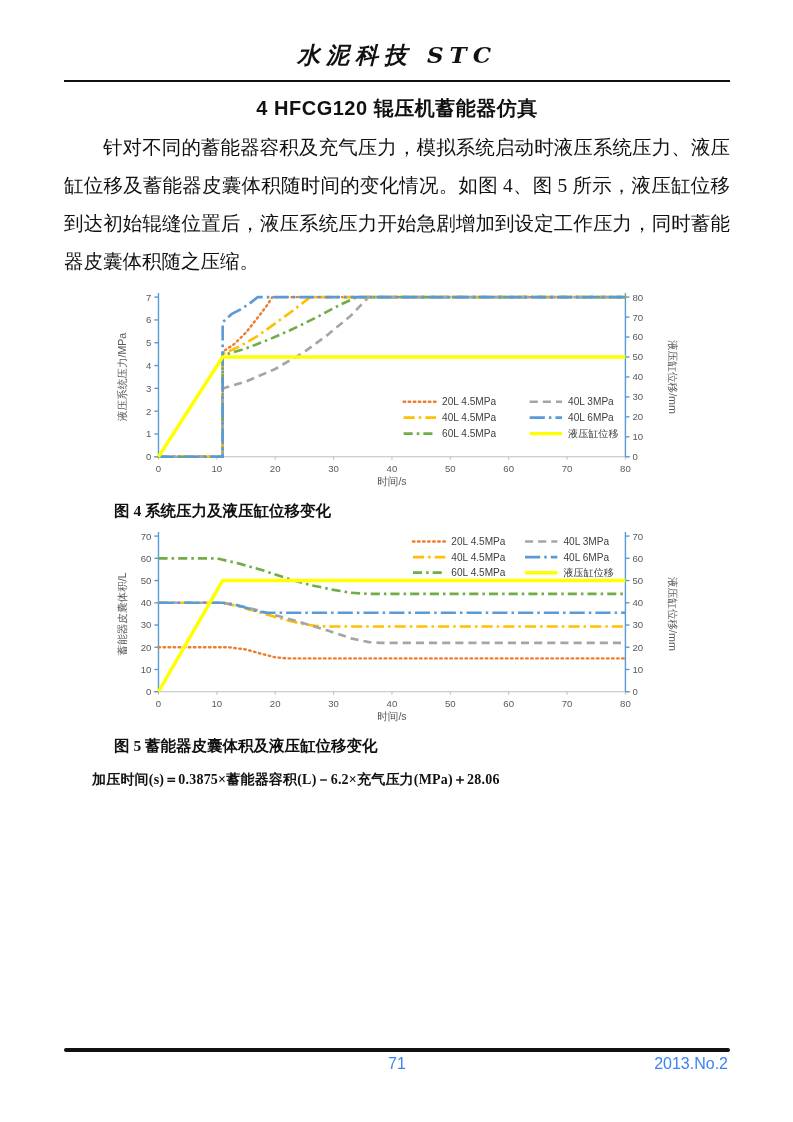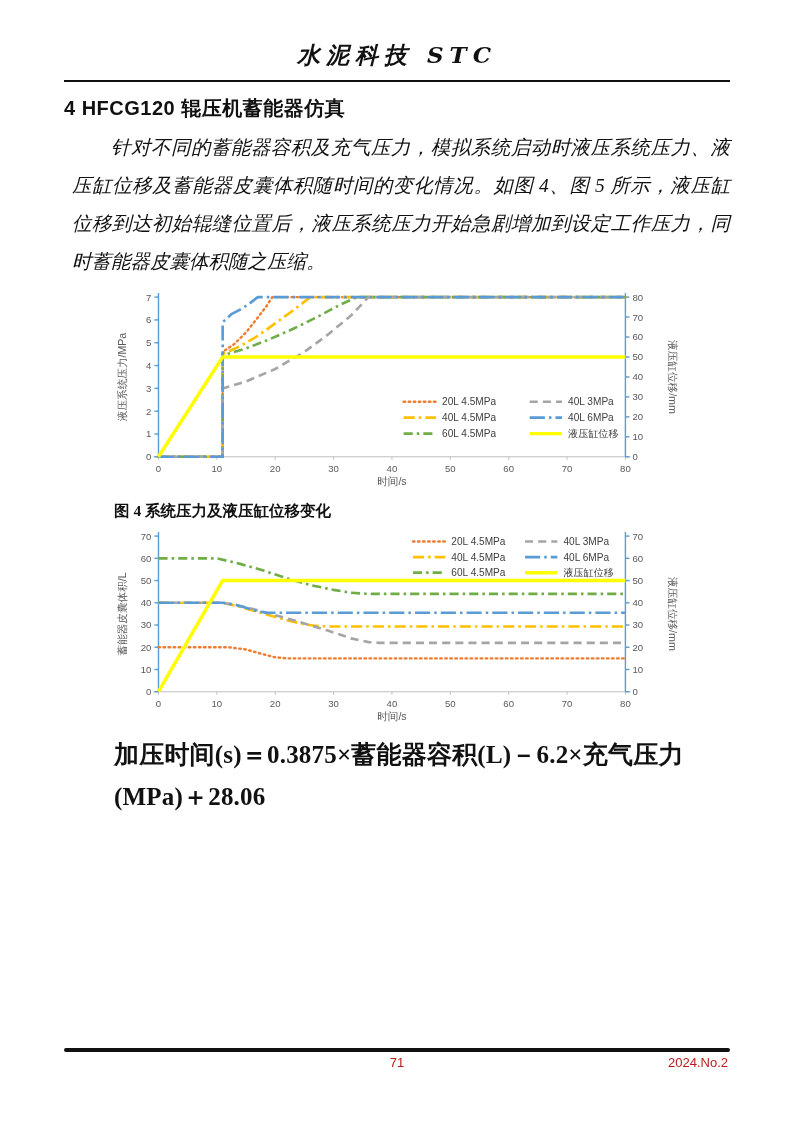--- a/index.html
+++ b/index.html
@@ -8,44 +8,44 @@
     font-family:"Liberation Serif",serif;color:#111;overflow:hidden;
   }
   .page{position:absolute;inset:0;padding:40px 63px 0 64px;box-sizing:border-box;}
   .journal-title{
     text-align:center;font-size:23px;font-weight:600;font-style:italic;
     letter-spacing:6px;font-family:"DejaVu Serif",serif;
   }
   .header-rule{border:none;border-top:2px solid #111;margin:9px 0 0 0;}
   .section-heading{
     font-family:"Liberation Sans",sans-serif;font-weight:bold;font-size:20px;
-    margin:13px 0 4px 0;letter-spacing:.5px;
+    margin:13px 0 4px 0;letter-spacing:.5px;text-align:center;
   }
   .sub-heading{
     font-family:"Liberation Sans",sans-serif;font-weight:bold;font-size:19px;
     margin:11px 0 0 0;
   }
   .para{
-    font-size:19.5px;line-height:38px;text-align:justify;margin:7px 0 0 8px;
-    text-indent:2em;word-break:break-all;font-style:italic;
+    font-size:19.5px;line-height:38px;text-align:justify;margin:7px 0 0 0;
+    text-indent:2em;word-break:break-all;
   }
   .formula{
-    font-size:25px;line-height:42px;font-weight:bold;margin:2px 0 0 0;
+    font-size:14px;line-height:42px;font-weight:bold;margin:2px 0 0 0;
     padding-left:2em;letter-spacing:.2px;
   }
   .figure{width:566px;margin:6px auto 0 auto;}
   .chart{display:block;width:566px;height:auto;}
   .chart text{font-family:"Liberation Sans",sans-serif;}
   .fig-caption{
     font-size:15.5px;font-weight:600;margin-top:3px;line-height:22px;
   }
   .footer{position:absolute;left:64px;right:63px;top:1048px;}
   .footer-rule{height:4px;background:#111;border-radius:2px;}
   .footer-row{position:relative;height:20px;margin-top:3px;
-    font-family:"Liberation Sans",sans-serif;font-size:13px;color:#b91c1c;}
+    font-family:"Liberation Sans",sans-serif;font-size:16px;color:#3b82f6;}
   .footer-page{position:absolute;left:0;right:0;text-align:center;}
   .footer-issue{position:absolute;right:2px;top:0;}
 </style>
 </head>
 <body>
 
 <div class="page">
 
   <div class="journal-title">水泥科技 STC</div>
   <hr class="header-rule">
@@ -206,27 +206,28 @@
         <text x="333.79" y="32.39" fill="#404040" font-size="10">40L 4.5MPa</text>
         <line x1="295.79" y1="44.19" x2="327.79" y2="44.19" stroke="#70AD47" stroke-width="2.6" stroke-linecap="butt" stroke-dasharray="9 4 2.5 4"></line>
         <text x="333.79" y="47.79" fill="#404040" font-size="10">60L 4.5MPa</text>
         <line x1="406.67" y1="13.39" x2="438.67" y2="13.39" stroke="#A5A5A5" stroke-width="2.6" stroke-linecap="butt" stroke-dasharray="8 5"></line>
         <text x="444.67" y="16.990000000000002" fill="#404040" font-size="10">40L 3MPa</text>
         <line x1="406.67" y1="28.790000000000003" x2="438.67" y2="28.790000000000003" stroke="#5B9BD5" stroke-width="2.6" stroke-linecap="butt" stroke-dasharray="15 4 2.5 4"></line>
         <text x="444.67" y="32.39" fill="#404040" font-size="10">40L 6MPa</text>
         <line x1="406.67" y1="44.19" x2="438.67" y2="44.19" stroke="#FFFF00" stroke-width="3.4" stroke-linecap="butt"></line>
         <text x="444.67" y="47.79" fill="#404040" font-size="10">液压缸位移</text>
       </svg>
+    <div class="fig-caption">图 5 蓄能器皮囊体积及液压缸位移变化</div>
   </div>
 
 
   <p class="formula">加压时间(s)＝0.3875×蓄能器容积(L)－6.2×充气压力(MPa)＋28.06</p>
 
 
   <div class="footer">
     <div class="footer-rule"></div>
     <div class="footer-row">
       <span class="footer-page">71</span>
-      <span class="footer-issue">2024.No.2</span>
+      <span class="footer-issue">2013.No.2</span>
     </div>
   </div>
 
 </div>
 
 </body></html>

